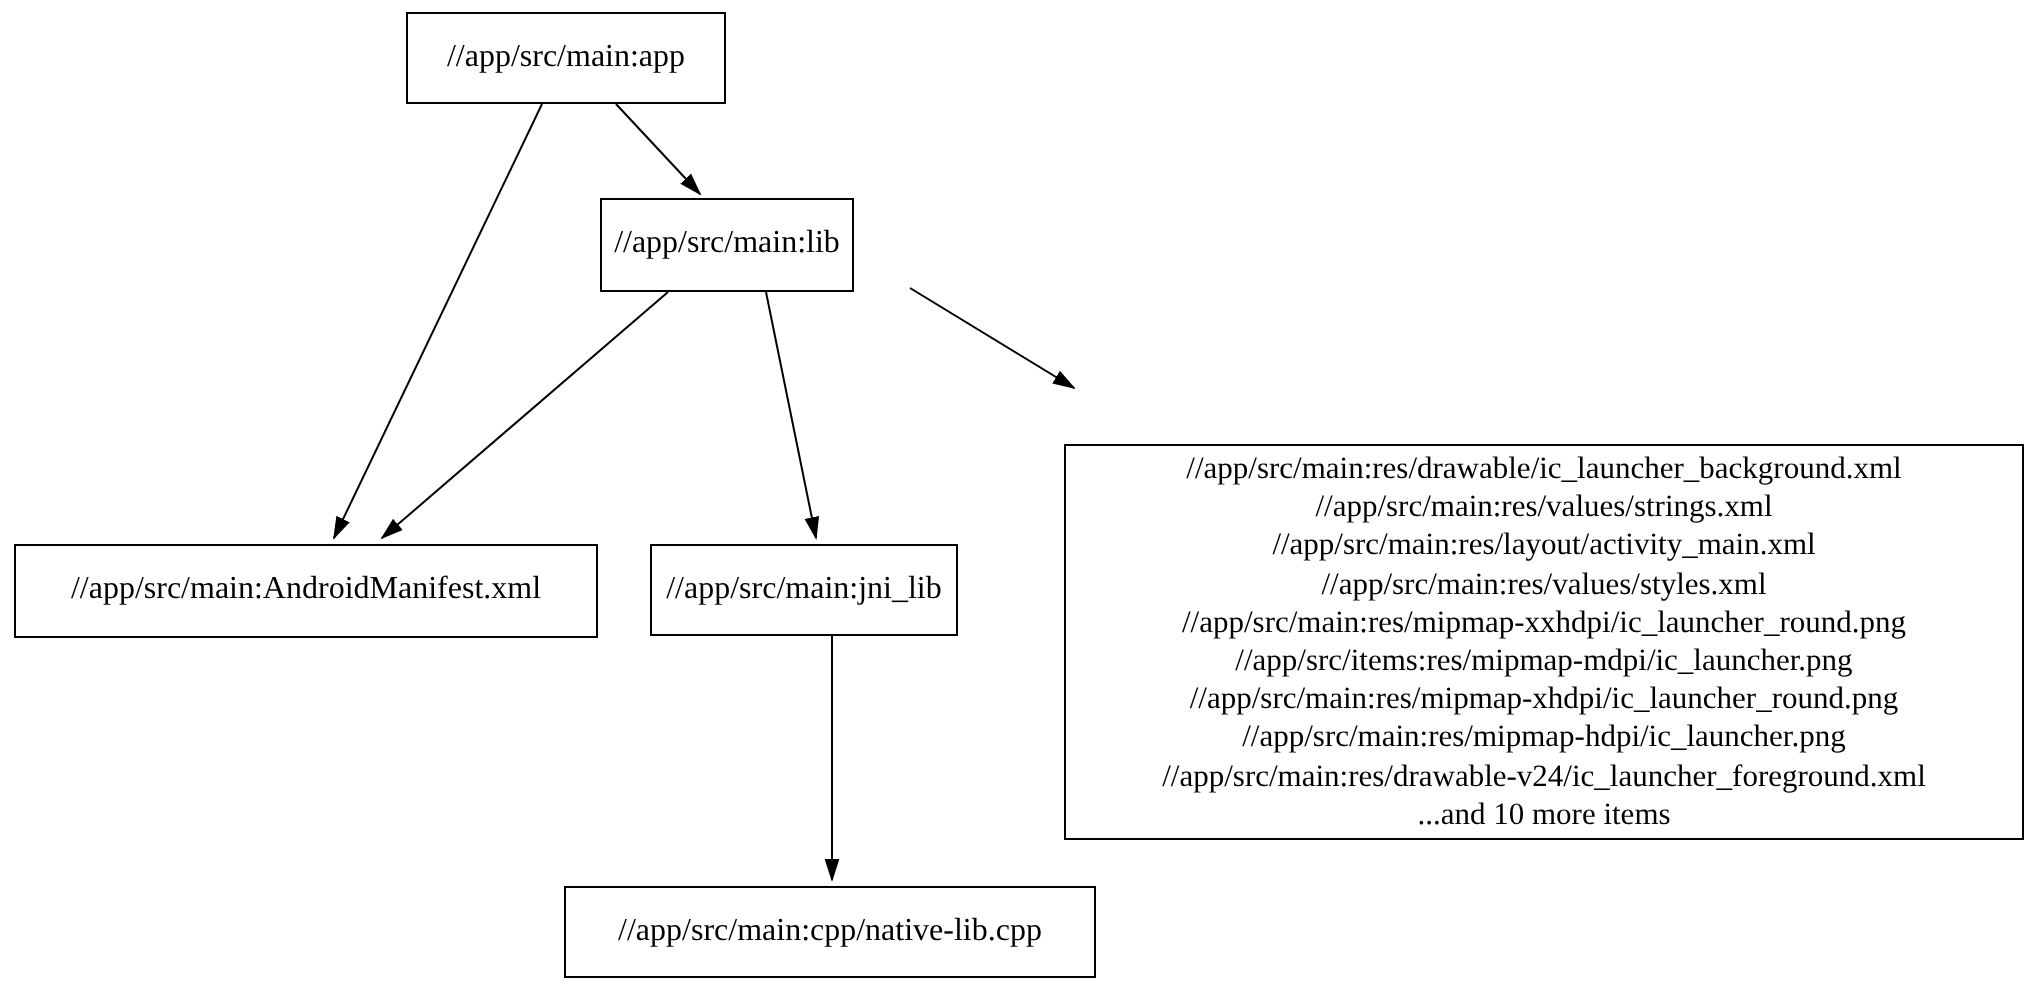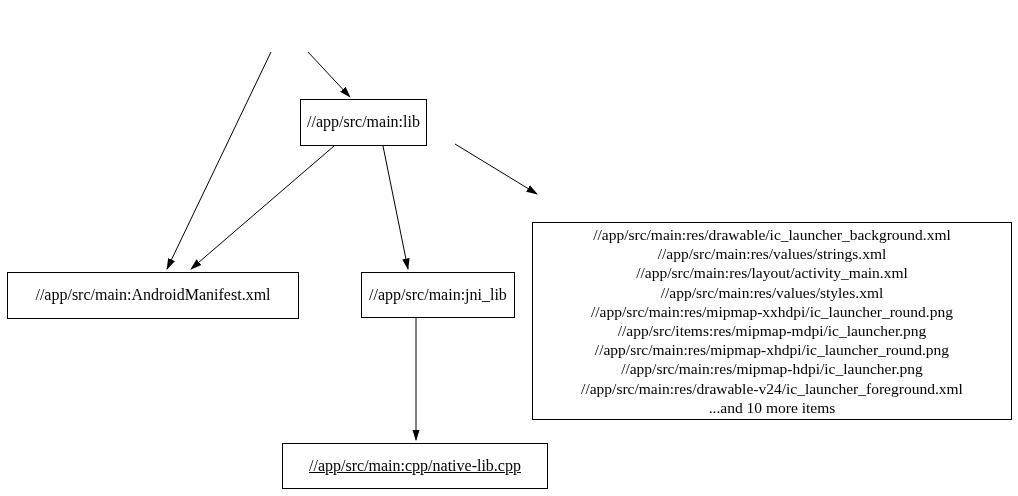--- a/index.html
+++ b/index.html
@@ -32,22 +32,22 @@
     align-items: center;
     justify-content: center;
     text-align: center;
     font-size: 16px;
     line-height: 1.15;
     white-space: nowrap;
   }
   .node-app            { left: 203px; top: 6px;   width: 160px; height: 46px; }
   .node-lib            { left: 300px; top: 99px;  width: 127px; height: 47px; }
   .node-manifest       { left: 7px;   top: 272px; width: 292px; height: 47px; }
-  .node-jni-lib        { left: 325px; top: 272px; width: 154px; height: 46px; margin-left: 36px; }
-  .node-native-lib     { left: 282px; top: 443px; width: 266px; height: 46px; text-decoration: underline; }
+  .node-jni-lib        { left: 325px; top: 272px; width: 154px; height: 46px; }
+  .node-native-lib     { left: 282px; top: 443px; width: 266px; height: 46px; }
   .node-res-group {
     left: 532px; top: 197px; width: 480px; height: 198px;
     flex-direction: column;
     justify-content: center;
     font-size: 15.5px;
     line-height: 19.2px;
     margin-top: 25px;
   }
   .res-line {
     display: block;
@@ -65,20 +65,23 @@
       </marker>
     </defs>
     <line x1="308" y1="52" x2="350" y2="97" stroke="#000000" stroke-width="1" marker-end="url(#arrowhead)"></line>
     <line x1="271" y1="52" x2="167" y2="269" stroke="#000000" stroke-width="1" marker-end="url(#arrowhead)"></line>
     <line x1="334" y1="146" x2="191" y2="269" stroke="#000000" stroke-width="1" marker-end="url(#arrowhead)"></line>
     <line x1="383" y1="146" x2="408" y2="269" stroke="#000000" stroke-width="1" marker-end="url(#arrowhead)"></line>
     <line x1="455" y1="144" x2="537" y2="194" stroke="#000000" stroke-width="1" marker-end="url(#arrowhead)"></line>
     <line x1="416" y1="318" x2="416" y2="440" stroke="#000000" stroke-width="1" marker-end="url(#arrowhead)"></line>
   </svg>
 
+  <div class="node node-app">
+    <span>//app/src/main:app</span>
+  </div>
 
   <div class="node node-lib">
     <span>//app/src/main:lib</span>
   </div>
 
   <div class="node node-manifest">
     <span>//app/src/main:AndroidManifest.xml</span>
   </div>
 
   <div class="node node-jni-lib">

